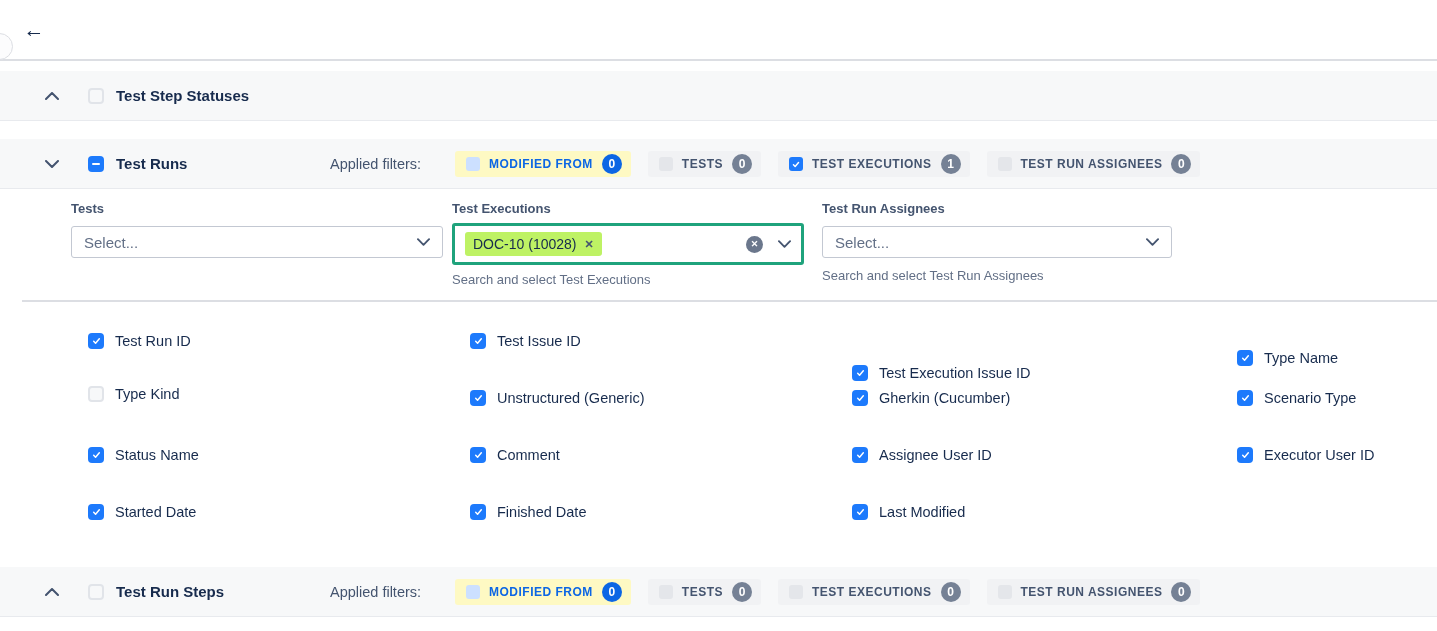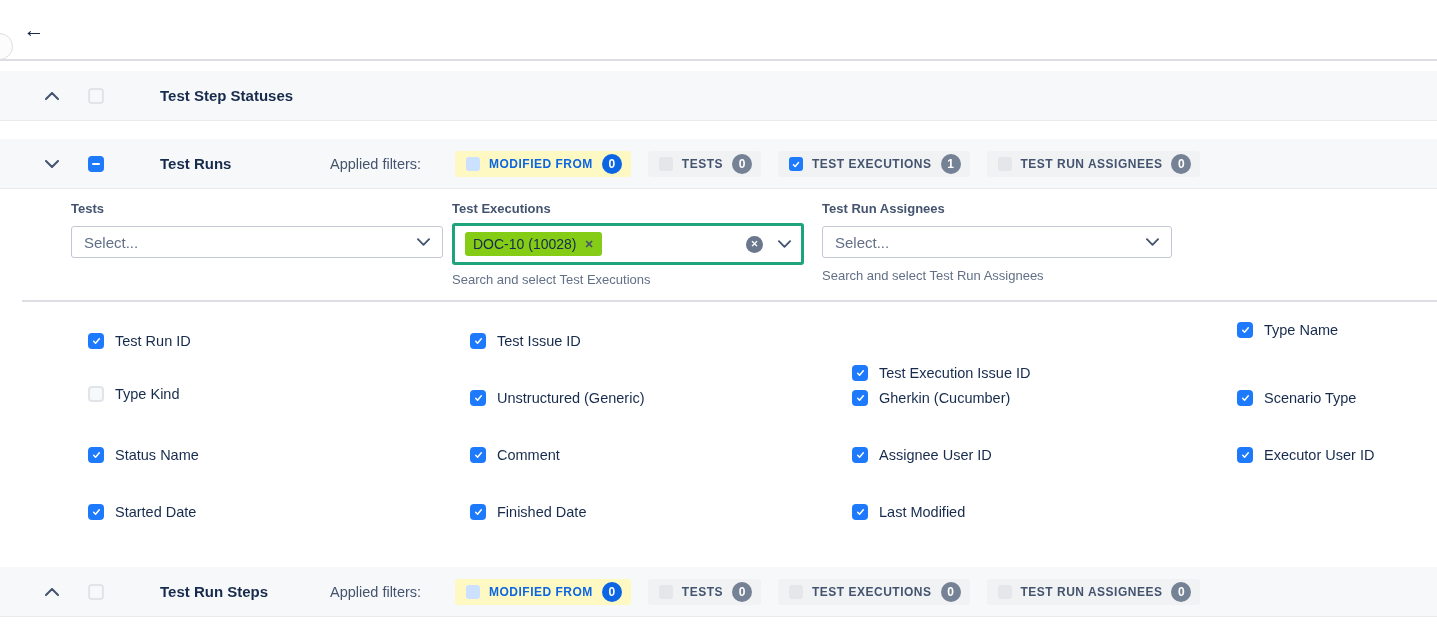--- a/index.html
+++ b/index.html
@@ -9,21 +9,21 @@
   
   .page-header { position:absolute; top:0; left:0; right:0; height:61px; background:#fff; border-bottom:2px solid #DCDEE3; }
   .back-btn { position:absolute; left:20px; top:16px; width:28px; height:28px; display:flex; align-items:center; justify-content:center; font-size:21px; font-weight:700; color:#172B4D; cursor:pointer; background:none; border:none; }
   .page-title { position:absolute; left:62px; top:19px; font-size:17px; font-weight:700; color:#172B4D; }
   .side-knob { position:absolute; left:-14px; top:33px; width:27px; height:27px; border-radius:50%; background:#FCFCFD; border:1px solid #DCDEE3; z-index:6; }
 
   
   .band { position:absolute; left:0; right:0; height:50px; background:#F7F8F9; border-bottom:1px solid #E8EAEE; }
   .band-chevron { position:absolute; left:44px; top:17px; width:16px; height:16px; display:flex; align-items:center; justify-content:center; cursor:pointer; }
   .band-cb { position:absolute; left:88px; top:17px; }
-  .band-label { position:absolute; left:116px; top:16px; font-size:15px; font-weight:700; color:#172B4D;margin-left:44px; }
+  .band-label { position:absolute; left:116px; top:16px; font-size:15px; font-weight:700; color:#172B4D; }
   .applied-label { position:absolute; left:330px; top:17px; font-size:14.5px; color:#44546F; }
   .badges { position:absolute; left:455px; top:12px; display:flex; gap:17px; }
 
   .badge { height:26px; display:inline-flex; align-items:center; gap:9px; padding:0 9px 0 11px; border-radius:3px; font-size:12px; font-weight:700; letter-spacing:0.5px; cursor:pointer; white-space:nowrap; }
   .badge.blue { background:#fef9c3; color:#0C66E4; }
   .badge.gray { background:#F1F2F4; color:#44546F; }
   .mini-cb { width:14px; height:14px; border-radius:3px; flex:none; display:flex; align-items:center; justify-content:center; }
   .badge.blue .mini-cb { background:#CCE0FF; }
   .badge.gray .mini-cb { background:#E4E6EA; }
   .mini-cb.checked { background:#1D7AFC !important; }
@@ -32,21 +32,21 @@
 
   
   .filters { position:absolute; top:189px; left:0; right:0; height:112px; background:#fff; }
   .filter-col { position:absolute; top:12px; }
   .f-label { font-size:13px; font-weight:700; color:#44546F; height:15px; }
   .select { margin-top:10px; height:32px; border:1px solid #C3C8D2; border-radius:3px; background:#fff; display:flex; align-items:center; padding:0 12px; cursor:pointer; }
   .select.focused { margin-top:7px; height:42px; border:3px solid #1FA37C; padding:0 10px; }
   .placeholder { color:#626F86; font-size:15px; }
   .sel-chevron { margin-left:auto; display:flex; }
   .helper { margin-top:10px; font-size:13px; color:#626F86; }
-  .chip { background:#84cc16; border-radius:3px; padding:4px 8px; font-size:14px; color:#172B4D; display:inline-flex; align-items:center; gap:8px; }
+  .chip { background:#bef264; border-radius:3px; padding:4px 8px; font-size:14px; color:#172B4D; display:inline-flex; align-items:center; gap:8px; }
   .chip-x { font-size:11px; color:#44546F; font-weight:700; cursor:pointer; }
   .clear-btn { width:17px; height:17px; border-radius:50%; background:#6B778C; color:#fff; font-size:9px; font-weight:700; display:flex; align-items:center; justify-content:center; margin-left:auto; margin-right:15px; cursor:pointer; }
 
   
   .divider-mid { position:absolute; top:300px; left:22px; right:0; height:2px; background:#DCDEE3; }
 
   
   .field { position:absolute; display:flex; align-items:center; gap:11px; font-size:14.5px; color:#172B4D; height:20px; }
   .cb { width:16px; height:16px; border-radius:4px; flex:none; display:flex; align-items:center; justify-content:center; cursor:pointer; }
   .cb.checked { background:#1D7AFC; }
@@ -179,21 +179,21 @@
       <span>Test Issue ID</span>
     </div>
     <div class="field" style="left: 852px; top: 331px; margin-top: 32px;">
       <span class="cb checked">
         <svg width="11" height="10" viewBox="0 0 16 16">
           <path d="M3.5 8.5l3 3 6-7" stroke="#fff" stroke-width="2.4" fill="none" stroke-linecap="round" stroke-linejoin="round"></path>
         </svg>
       </span>
       <span>Test Execution Issue ID</span>
     </div>
-    <div class="field" style="left: 1237px; top: 320px;">
+    <div class="field" style="left: 1237px; top: 348px;">
       <span class="cb checked">
         <svg width="11" height="10" viewBox="0 0 16 16">
           <path d="M3.5 8.5l3 3 6-7" stroke="#fff" stroke-width="2.4" fill="none" stroke-linecap="round" stroke-linejoin="round"></path>
         </svg>
       </span>
       <span>Type Name</span>
     </div>
     <div class="field" style="left: 88px; top: 384px;">
       <span class="cb unchecked"></span>
       <span>Type Kind</span>

